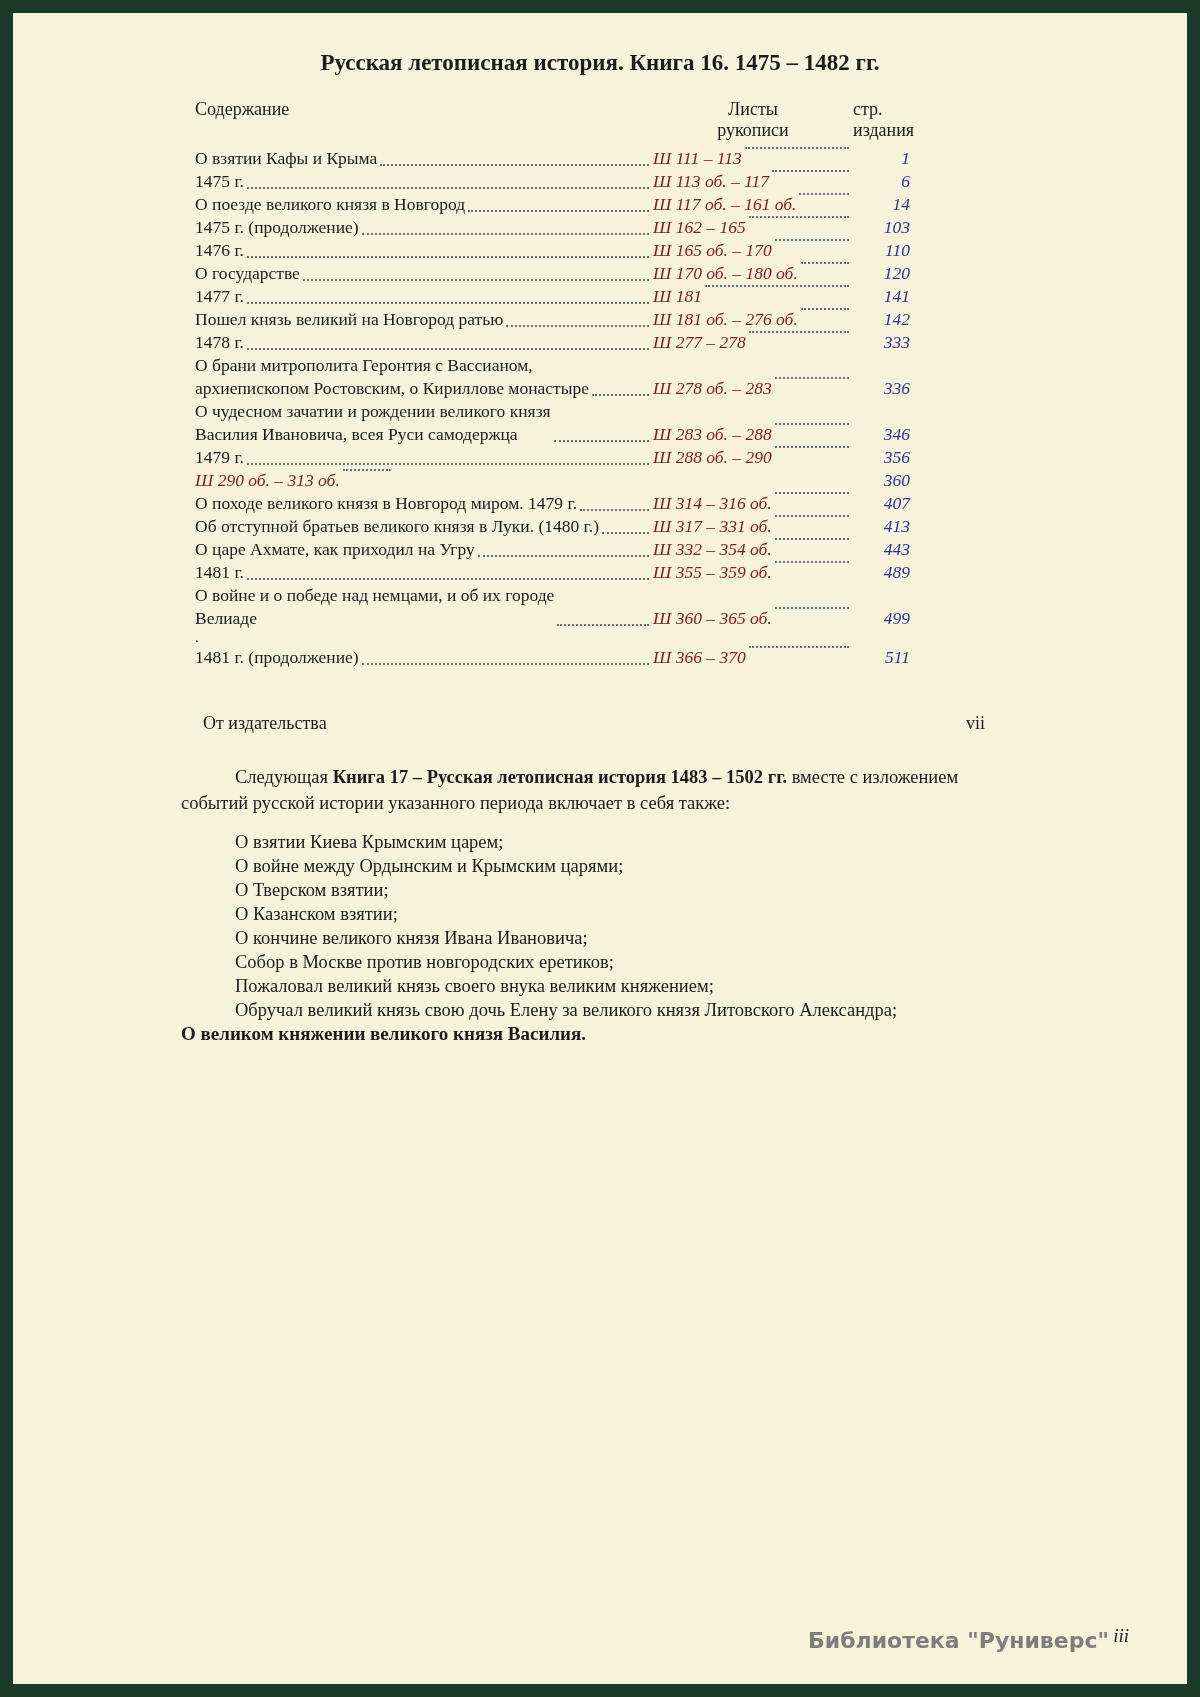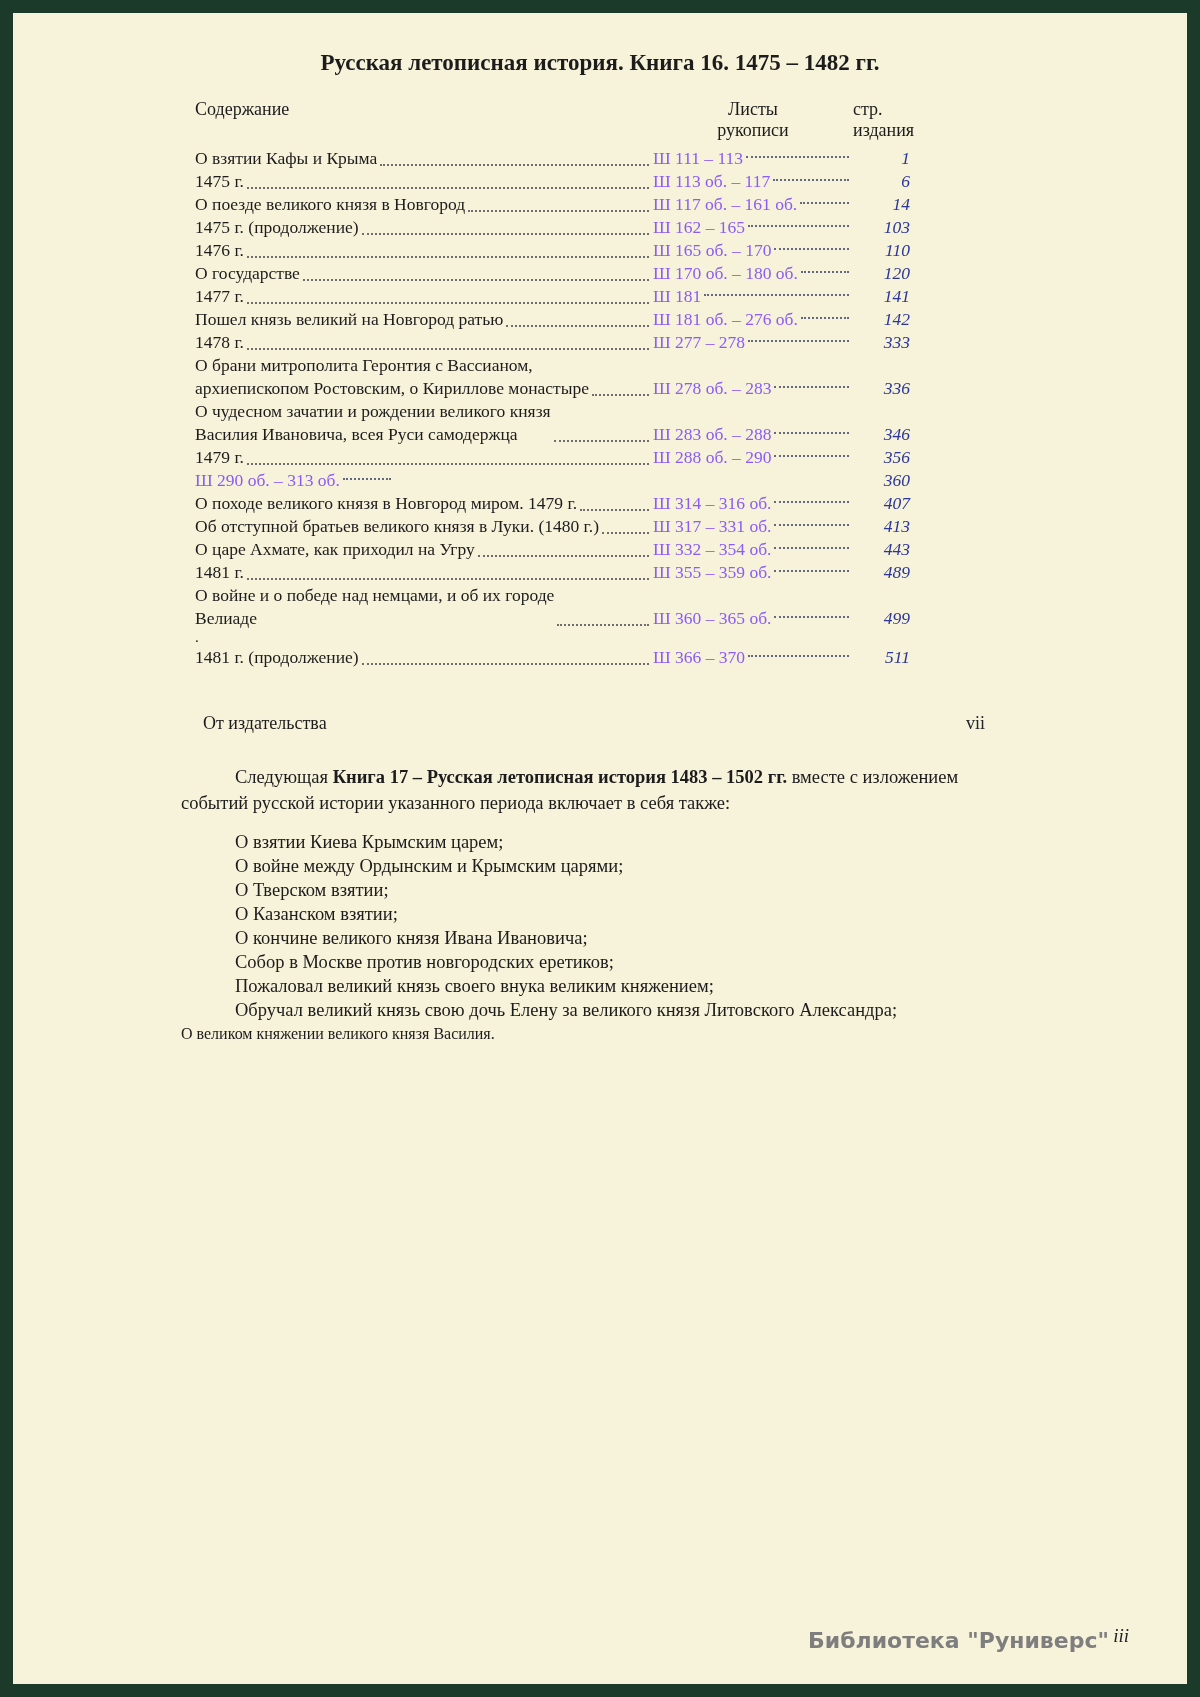--- a/index.html
+++ b/index.html
@@ -25,35 +25,35 @@
   .toc-head{display:flex;align-items:flex-start;font-size:18px;line-height:21px;}
   .toc-head .h-content{flex:0 0 458px;}
   .toc-head .h-folio{flex:0 0 200px;text-align:center;white-space:pre-line;}
   .toc-head .h-pages{flex:1;white-space:pre-line;}
   .toc-rows{margin-top:6px;}
   .toc-row{display:flex;align-items:flex-end;line-height:23px;font-size:17.5px;}
   .cell-title{flex:0 0 458px;display:flex;align-items:flex-end;min-width:0;}
   .title-text{white-space:pre;}
   .leader{flex:1;min-width:10px;border-bottom:2px dotted #55555e;margin:0 4px 4px 3px;opacity:.85;}
   .leader-folio{border-bottom-color:#4a4f72;}
-  .cell-folio{flex:0 0 200px;display:flex;align-items:center;color:#8b5cf6;min-width:0;}
+  .cell-folio{flex:0 0 200px;display:flex;align-items:flex-start;font-style:italic;color:#7f1d1d;min-width:0;}
   .cell-page{flex:1;text-align:right;font-style:italic;color:#2c3697;}
   .stray-mark{height:16px;line-height:14px;font-size:15px;}
   .pub-row{display:flex;align-items:center;margin:44px 0 0 8px;width:782px;font-size:18px;}
   .pub-title{flex:1;}
   .pub-page{color:#22222a;font-size:18px;}
   
   .next-book{
     margin:30px 0 0 168px;width:815px;
     font-size:18.5px;line-height:26px;
     text-indent:54px;
   }
   .next-book .bold{font-weight:bold;}
   .book-list{margin:14px 0 0 222px;font-size:18.5px;line-height:24px;}
-  .closing{margin:0 0 0 168px;font-size:16px;line-height:24px;}
+  .closing{margin:0 0 0 168px;font-size:19px;line-height:24px;font-weight:bold;}
   
   .watermark{
     position:absolute;top:1615px;left:795px;
     font-family:"DejaVu Sans","Liberation Sans",sans-serif;
     font-weight:bold;font-size:22px;color:#7e7e7e;
   }
   .folio-num{
     position:absolute;top:1612px;right:58px;
     font-style:italic;font-size:19px;color:#22222a;
   }

